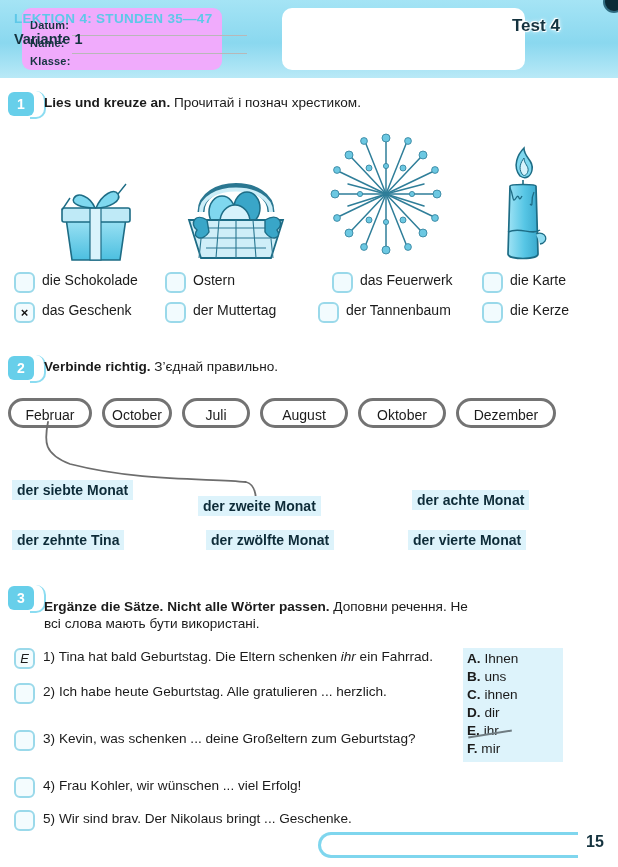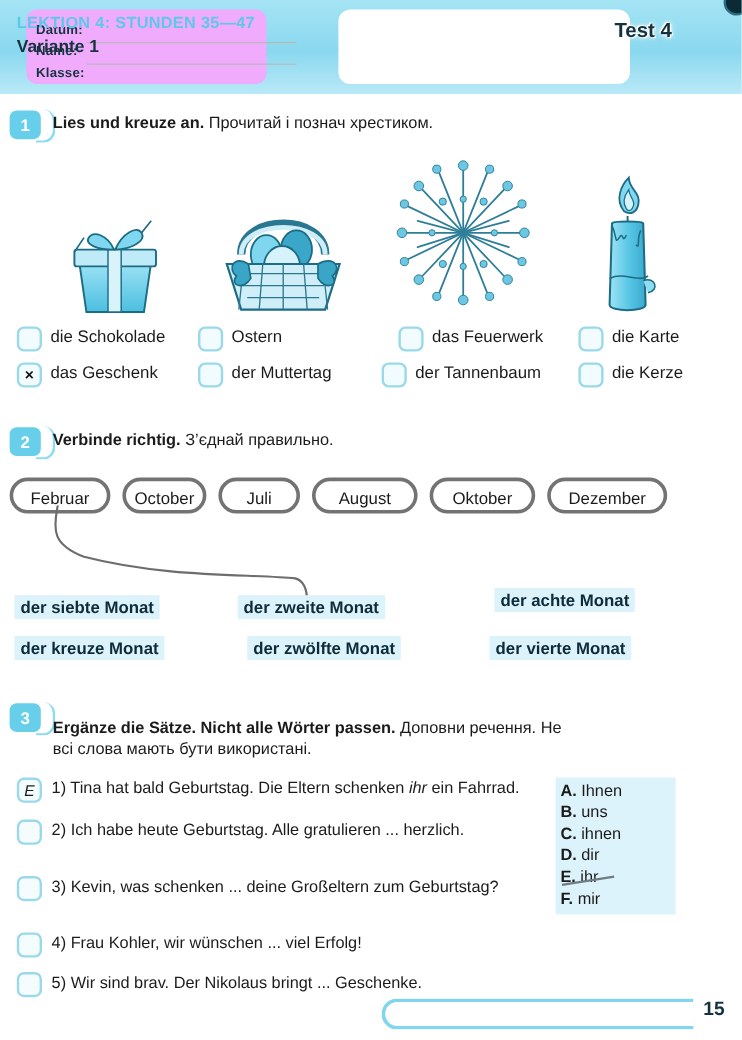--- a/index.html
+++ b/index.html
@@ -371,24 +371,24 @@
   <div class="month-pill" style="left:260px; width:88px;">August</div>
   <div class="month-pill" style="left:358px; width:88px;">Oktober</div>
   <div class="month-pill" style="left:456px; width:100px;">Dezember</div>
 </div>
 
 <svg class="connector" viewBox="0 0 618 90">
   <path d="M48,2 C44,22 44,34 70,44 C140,62 210,58 246,62 C254,64 256,72 256,82" fill="none" stroke="#6d6d6d" stroke-width="1.8" stroke-linecap="round"></path>
 </svg>
 
 <div class="ord-grid">
-  <div class="ord-item" style="left:12px; top:0;margin-top:16px;">der siebte Monat</div>
+  <div class="ord-item" style="left:12px; top:0;">der siebte Monat</div>
   <div class="ord-item" style="left:198px; top:16px;">der zweite Monat</div>
   <div class="ord-item" style="left:412px; top:10px;">der achte Monat</div>
-  <div class="ord-item" style="left:12px; top:50px;">der kreuze Monat</div>
+  <div class="ord-item" style="left:12px; top:50px;">der zehnte Tina</div>
   <div class="ord-item" style="left:206px; top:50px;">der zwölfte Monat</div>
   <div class="ord-item" style="left:408px; top:50px;">der vierte Monat</div>
 </div>
 
 <div class="ex-badge" style="left:8px; top:586px;">3</div>
 <div class="ex-instr" style="left:44px; top:586px; width:430px;margin-top:12px;">
   <b>Ergänze die Sätze. Nicht alle Wörter passen.</b>
   <span>Доповни речення. Не всі слова мають бути використані.</span>
 </div>
 

